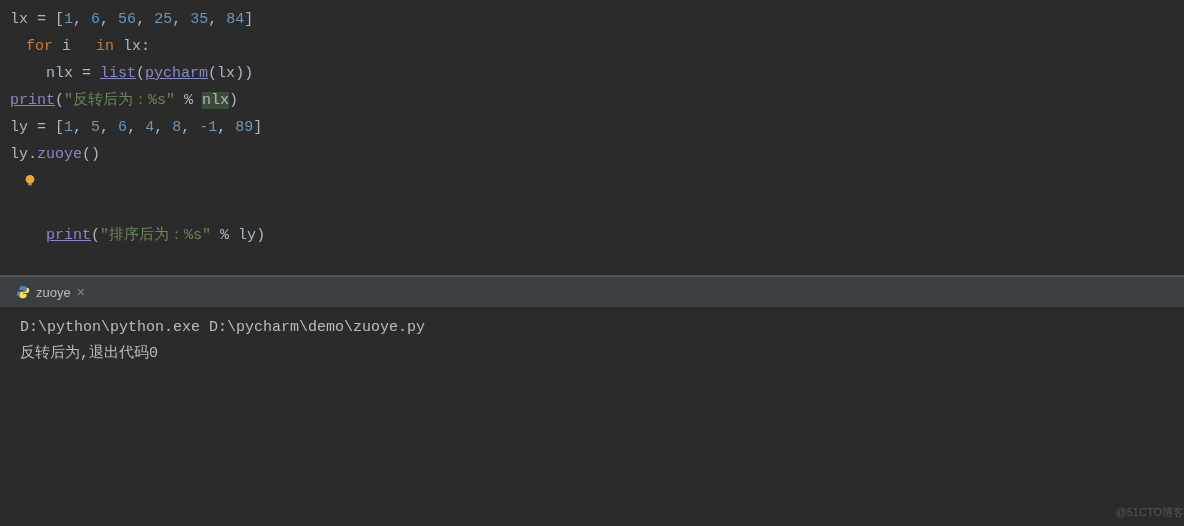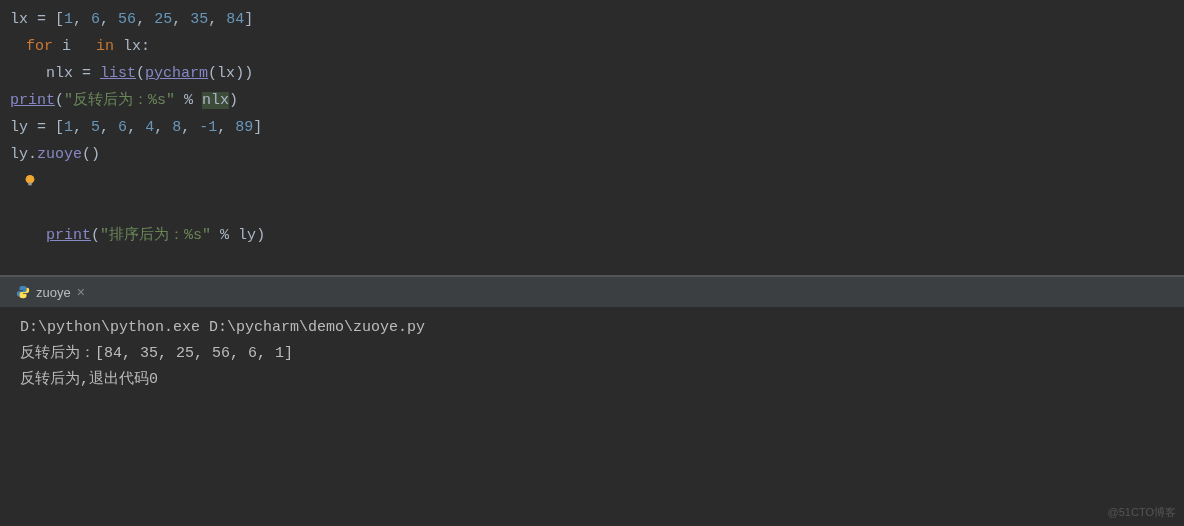--- a/index.html
+++ b/index.html
@@ -79,21 +79,21 @@
       height: 219px;
       line-height: 26px;
       font-size: 15px;
       color: #bbbbbb;
     }
     .console-line {
       white-space: pre;
     }
     .watermark {
       position: absolute;
-      right: 8px;
+      right: 0;
       bottom: 6px;
       color: #555;
       font-size: 11px;
       font-family: sans-serif;
     }
   </style>
 </head>
 <body>
 
 <div class="editor-pane">
@@ -120,18 +120,17 @@
       <path d="M7 1 C4 1 4 3 4 4 L4 6 L8 6 L8 7 L3 7 C1 7 1 9 1 10 C1 11 1 13 3 13 L4 13 L4 10 C4 9 5 8 6 8 L10 8 C11 8 12 7 12 6 L12 4 C12 3 12 1 9 1 Z" fill="#4584b6"></path>
       <path d="M9 15 C12 15 12 13 12 12 L12 10 L8 10 L8 9 L13 9 C15 9 15 7 15 6 C15 5 15 3 13 3 L12 3 L12 6 C12 7 11 8 10 8 L6 8 C5 8 4 9 4 10 L4 12 C4 13 4 15 7 15 Z" fill="#ffde57"></path>
     </svg>
     <span>zuoye</span>
     <span class="tab-close">×</span>
   </div>
 </div>
 
 <div class="console-pane">
   <div class="console-line">D:\python\python.exe D:\pycharm\demo\zuoye.py</div>
-  <div class="console-line">反转后为：[84, 35, 25, 56, 6, 1]</div>
   <div class="console-line"></div>
   <div class="console-line">反转后为,退出代码0</div>
 </div>
 
 <div class="watermark">@51CTO博客</div>
 
 </body></html>

